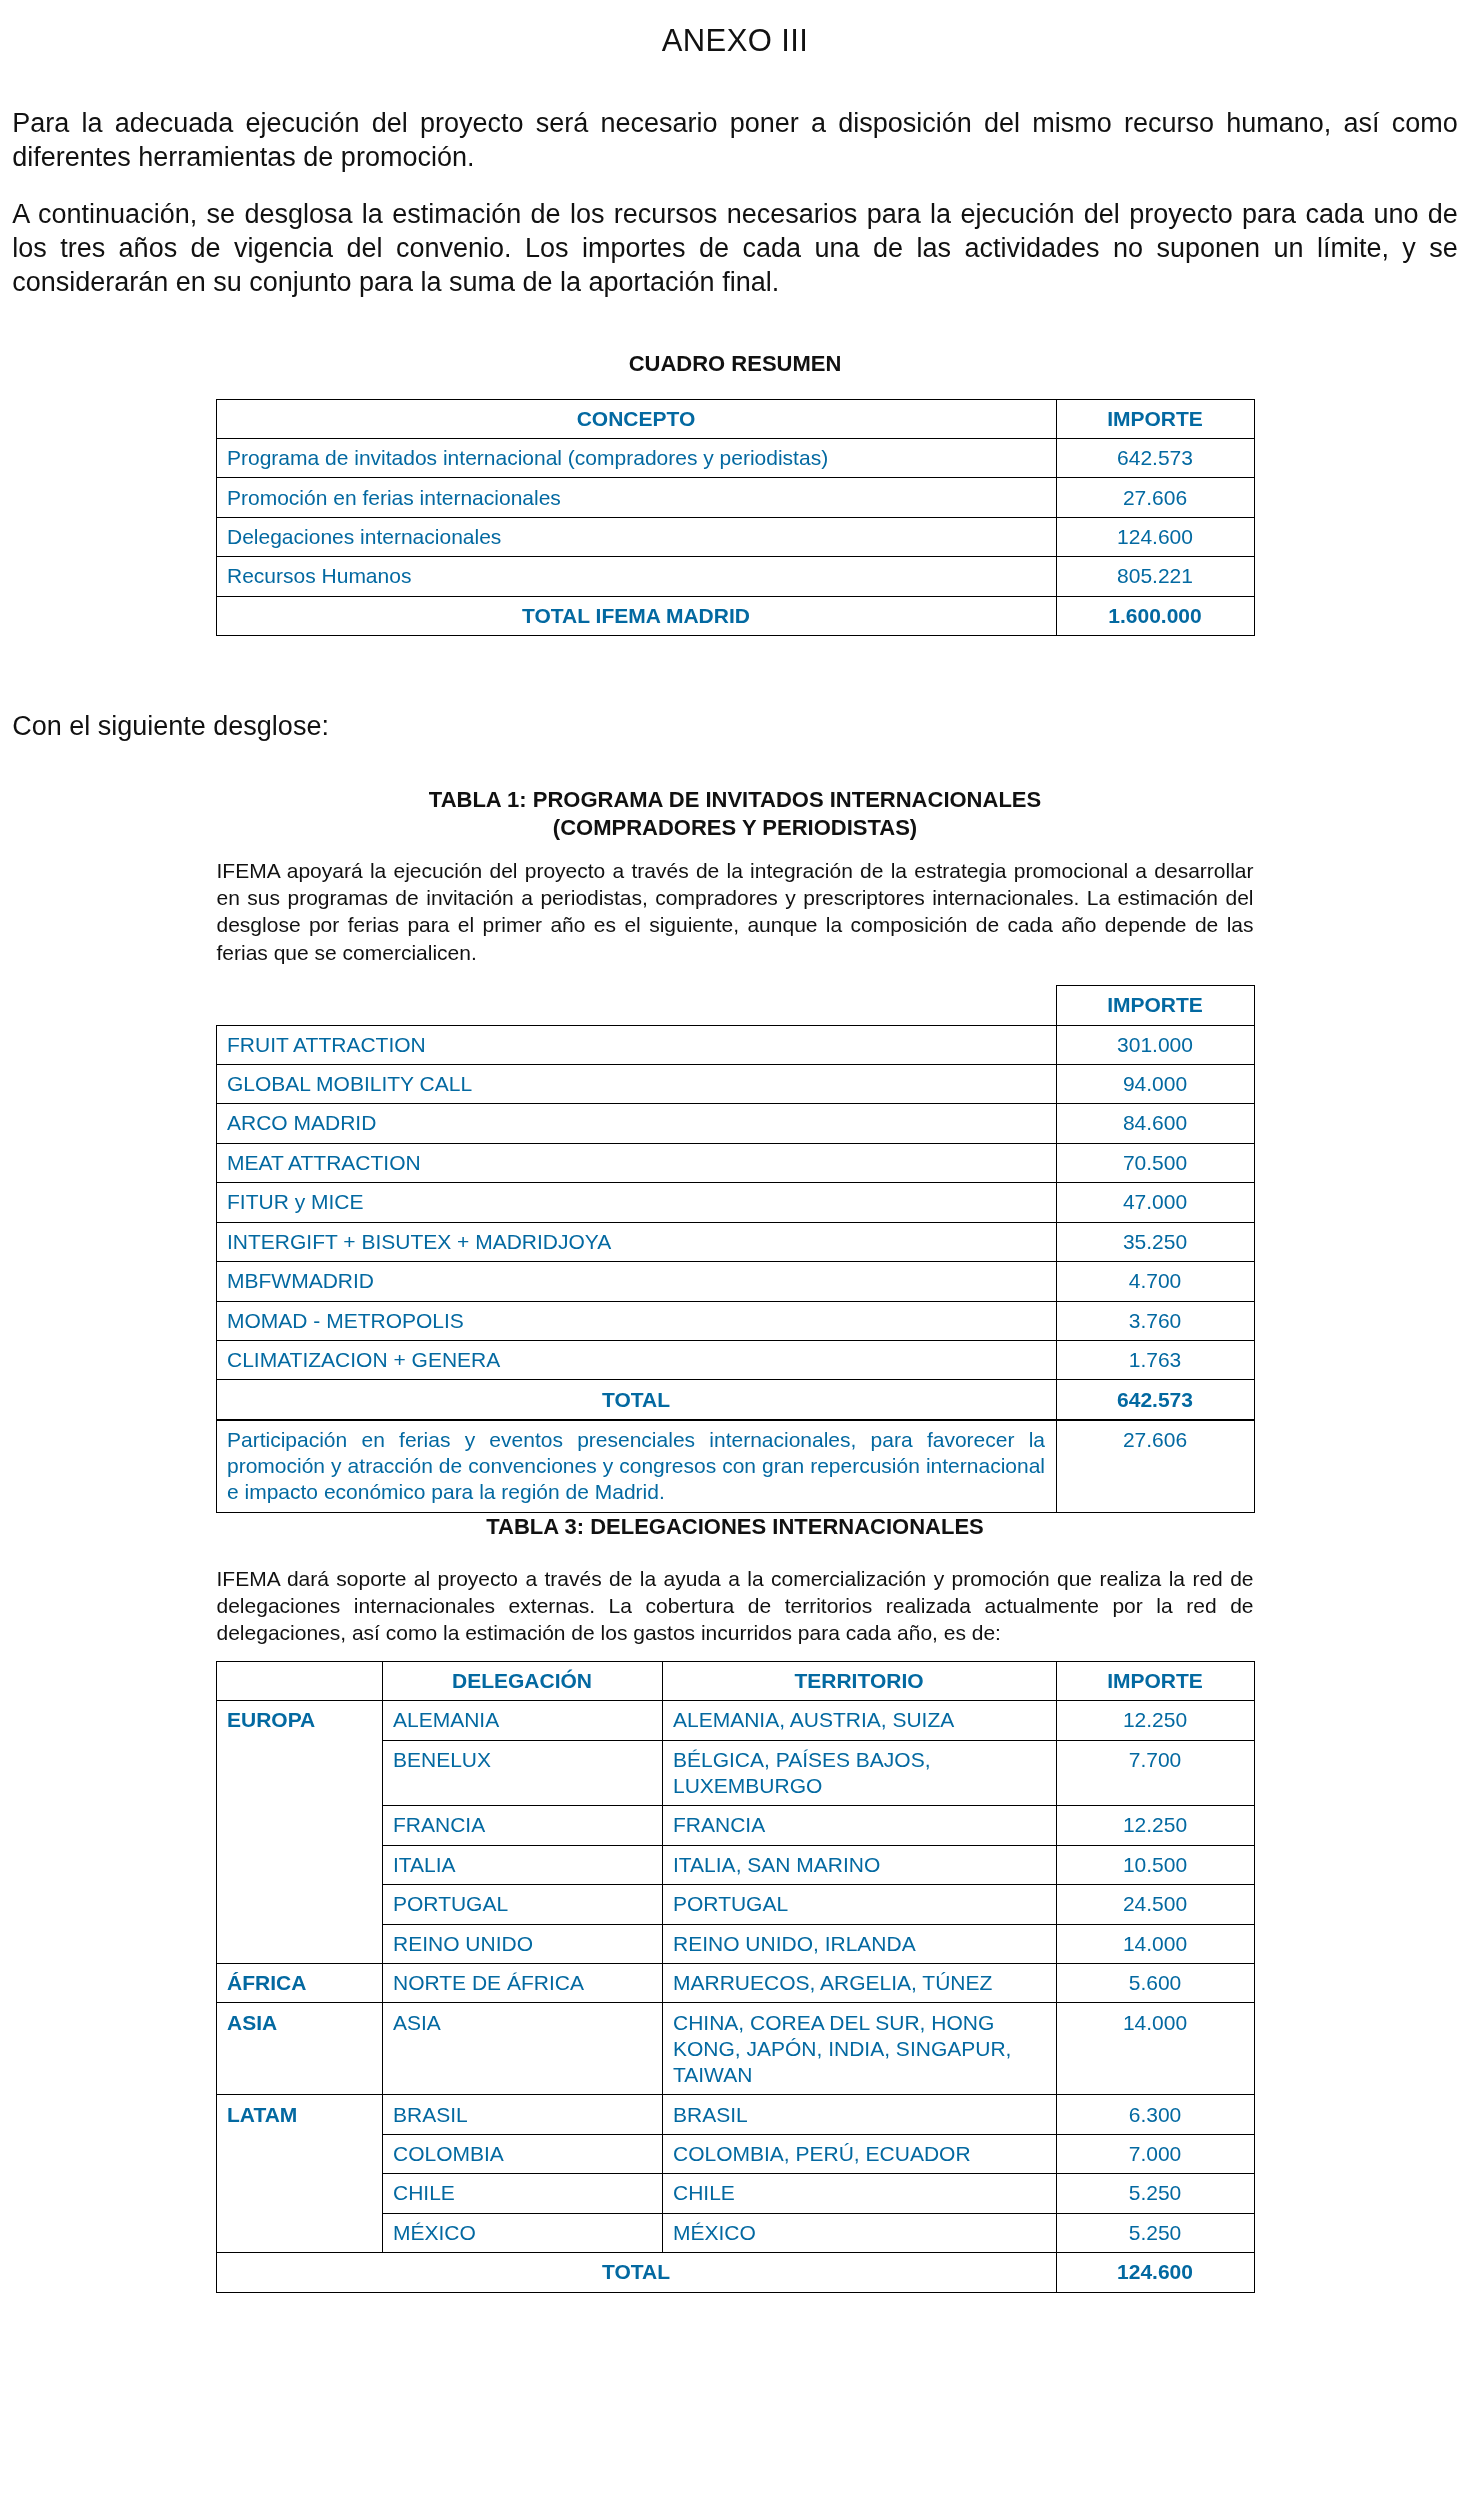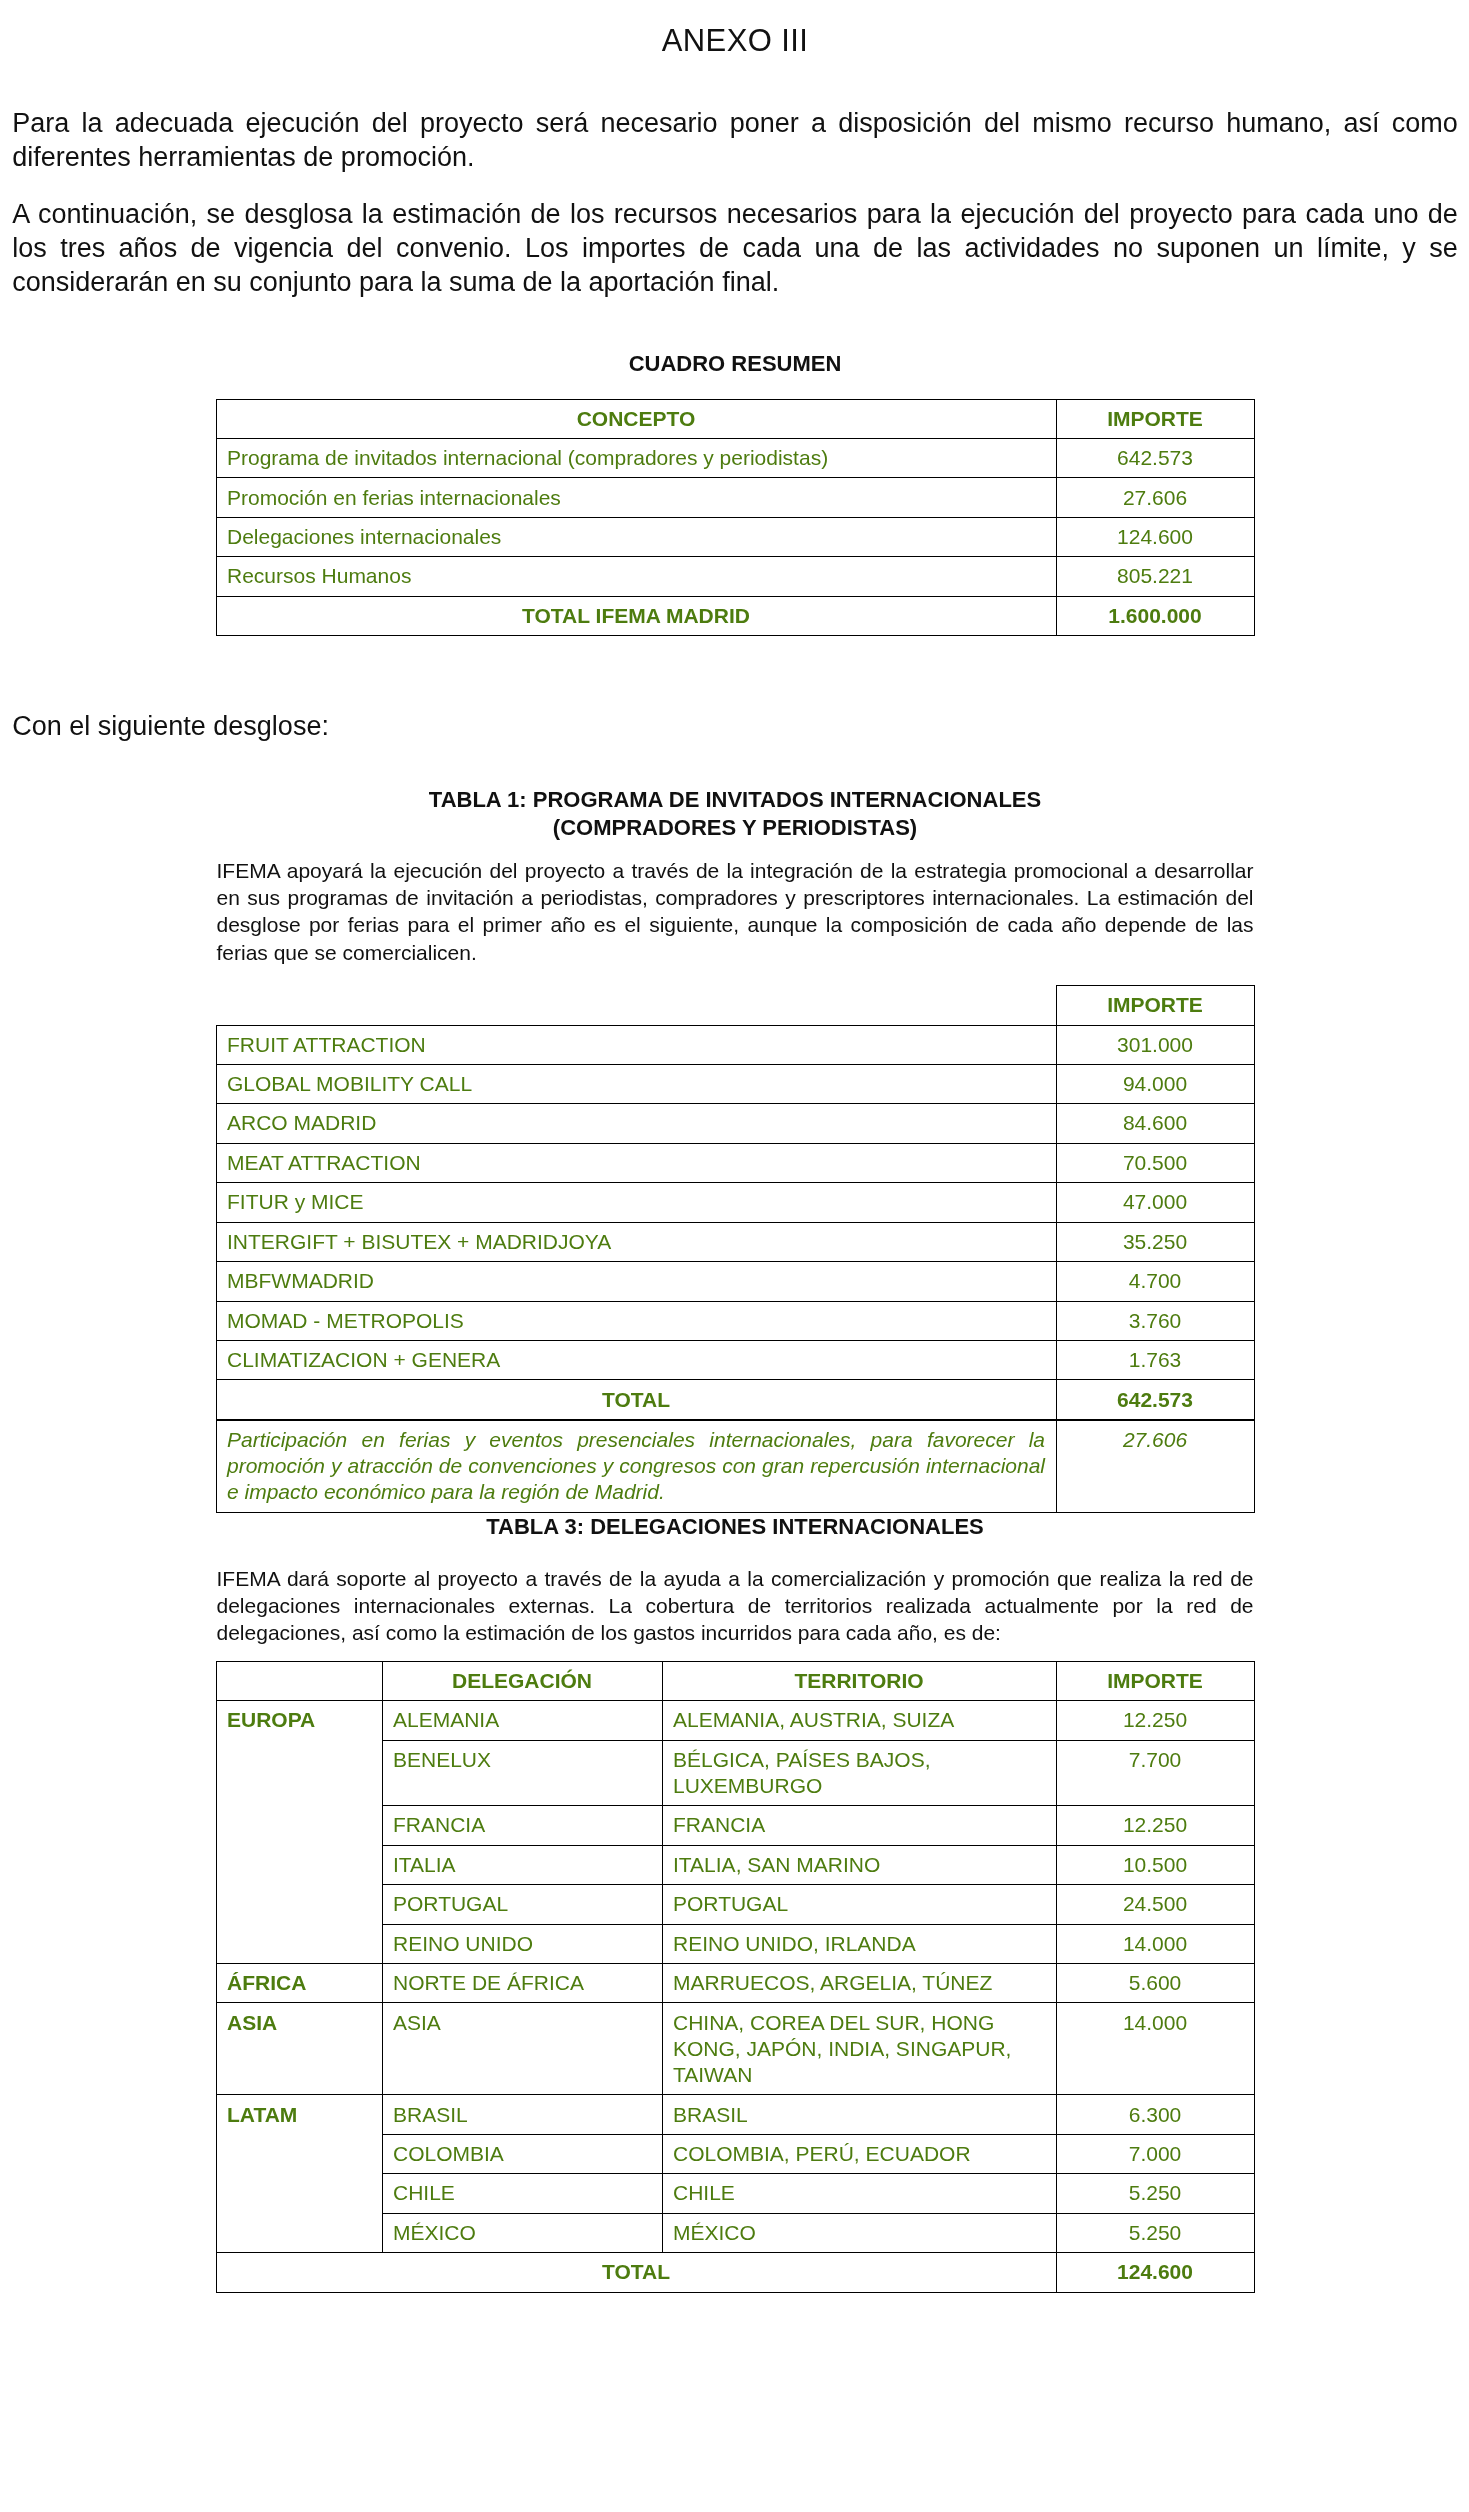--- a/index.html
+++ b/index.html
@@ -49,21 +49,21 @@
     margin: 0 auto 19px auto;
     font-size: 21px;
     line-height: 1.3;
     text-align: justify;
   }
   table.tbl {
     width: 1037px;
     margin: 0 auto;
     border-collapse: collapse;
     font-size: 21px;
-    color: #4d7c0f;
+    color: #0369a1;
     table-layout: fixed;
   }
   table.tbl th, table.tbl td {
     border: 1.7px solid #000;
     padding: 6.1px 10.5px;
     line-height: 1.25;
     vertical-align: top;
   }
   table.tbl th {
     font-weight: bold;
@@ -78,21 +78,21 @@
   .cell-label { text-align: left; }
   .cell-num { text-align: center; white-space: nowrap; }
   .cell-total-label { font-weight: bold; text-align: center; }
   .cell-region { font-weight: bold; }
   .bold { font-weight: bold; }
   .th-empty { border-top: none !important; border-left: none !important; }
   .cell-text { text-align: justify; }
   .mb-t-resumen { margin-bottom: 75px; }
   .mb-t1 { margin-bottom: 80px; }
   .t2-title { margin-bottom: 30px; }
-  .mb-t2 { margin-bottom: 84px; font-style: italic; }
+  .mb-t2 { margin-bottom: 84px; }
   .t3-title { margin-bottom: 24.5px; }
   .t3-para { margin-bottom: 14px; }
 </style>
 </head>
 <body>
 
 <div class="page">
 
   <h1 class="doc-title">ANEXO III</h1>
 

